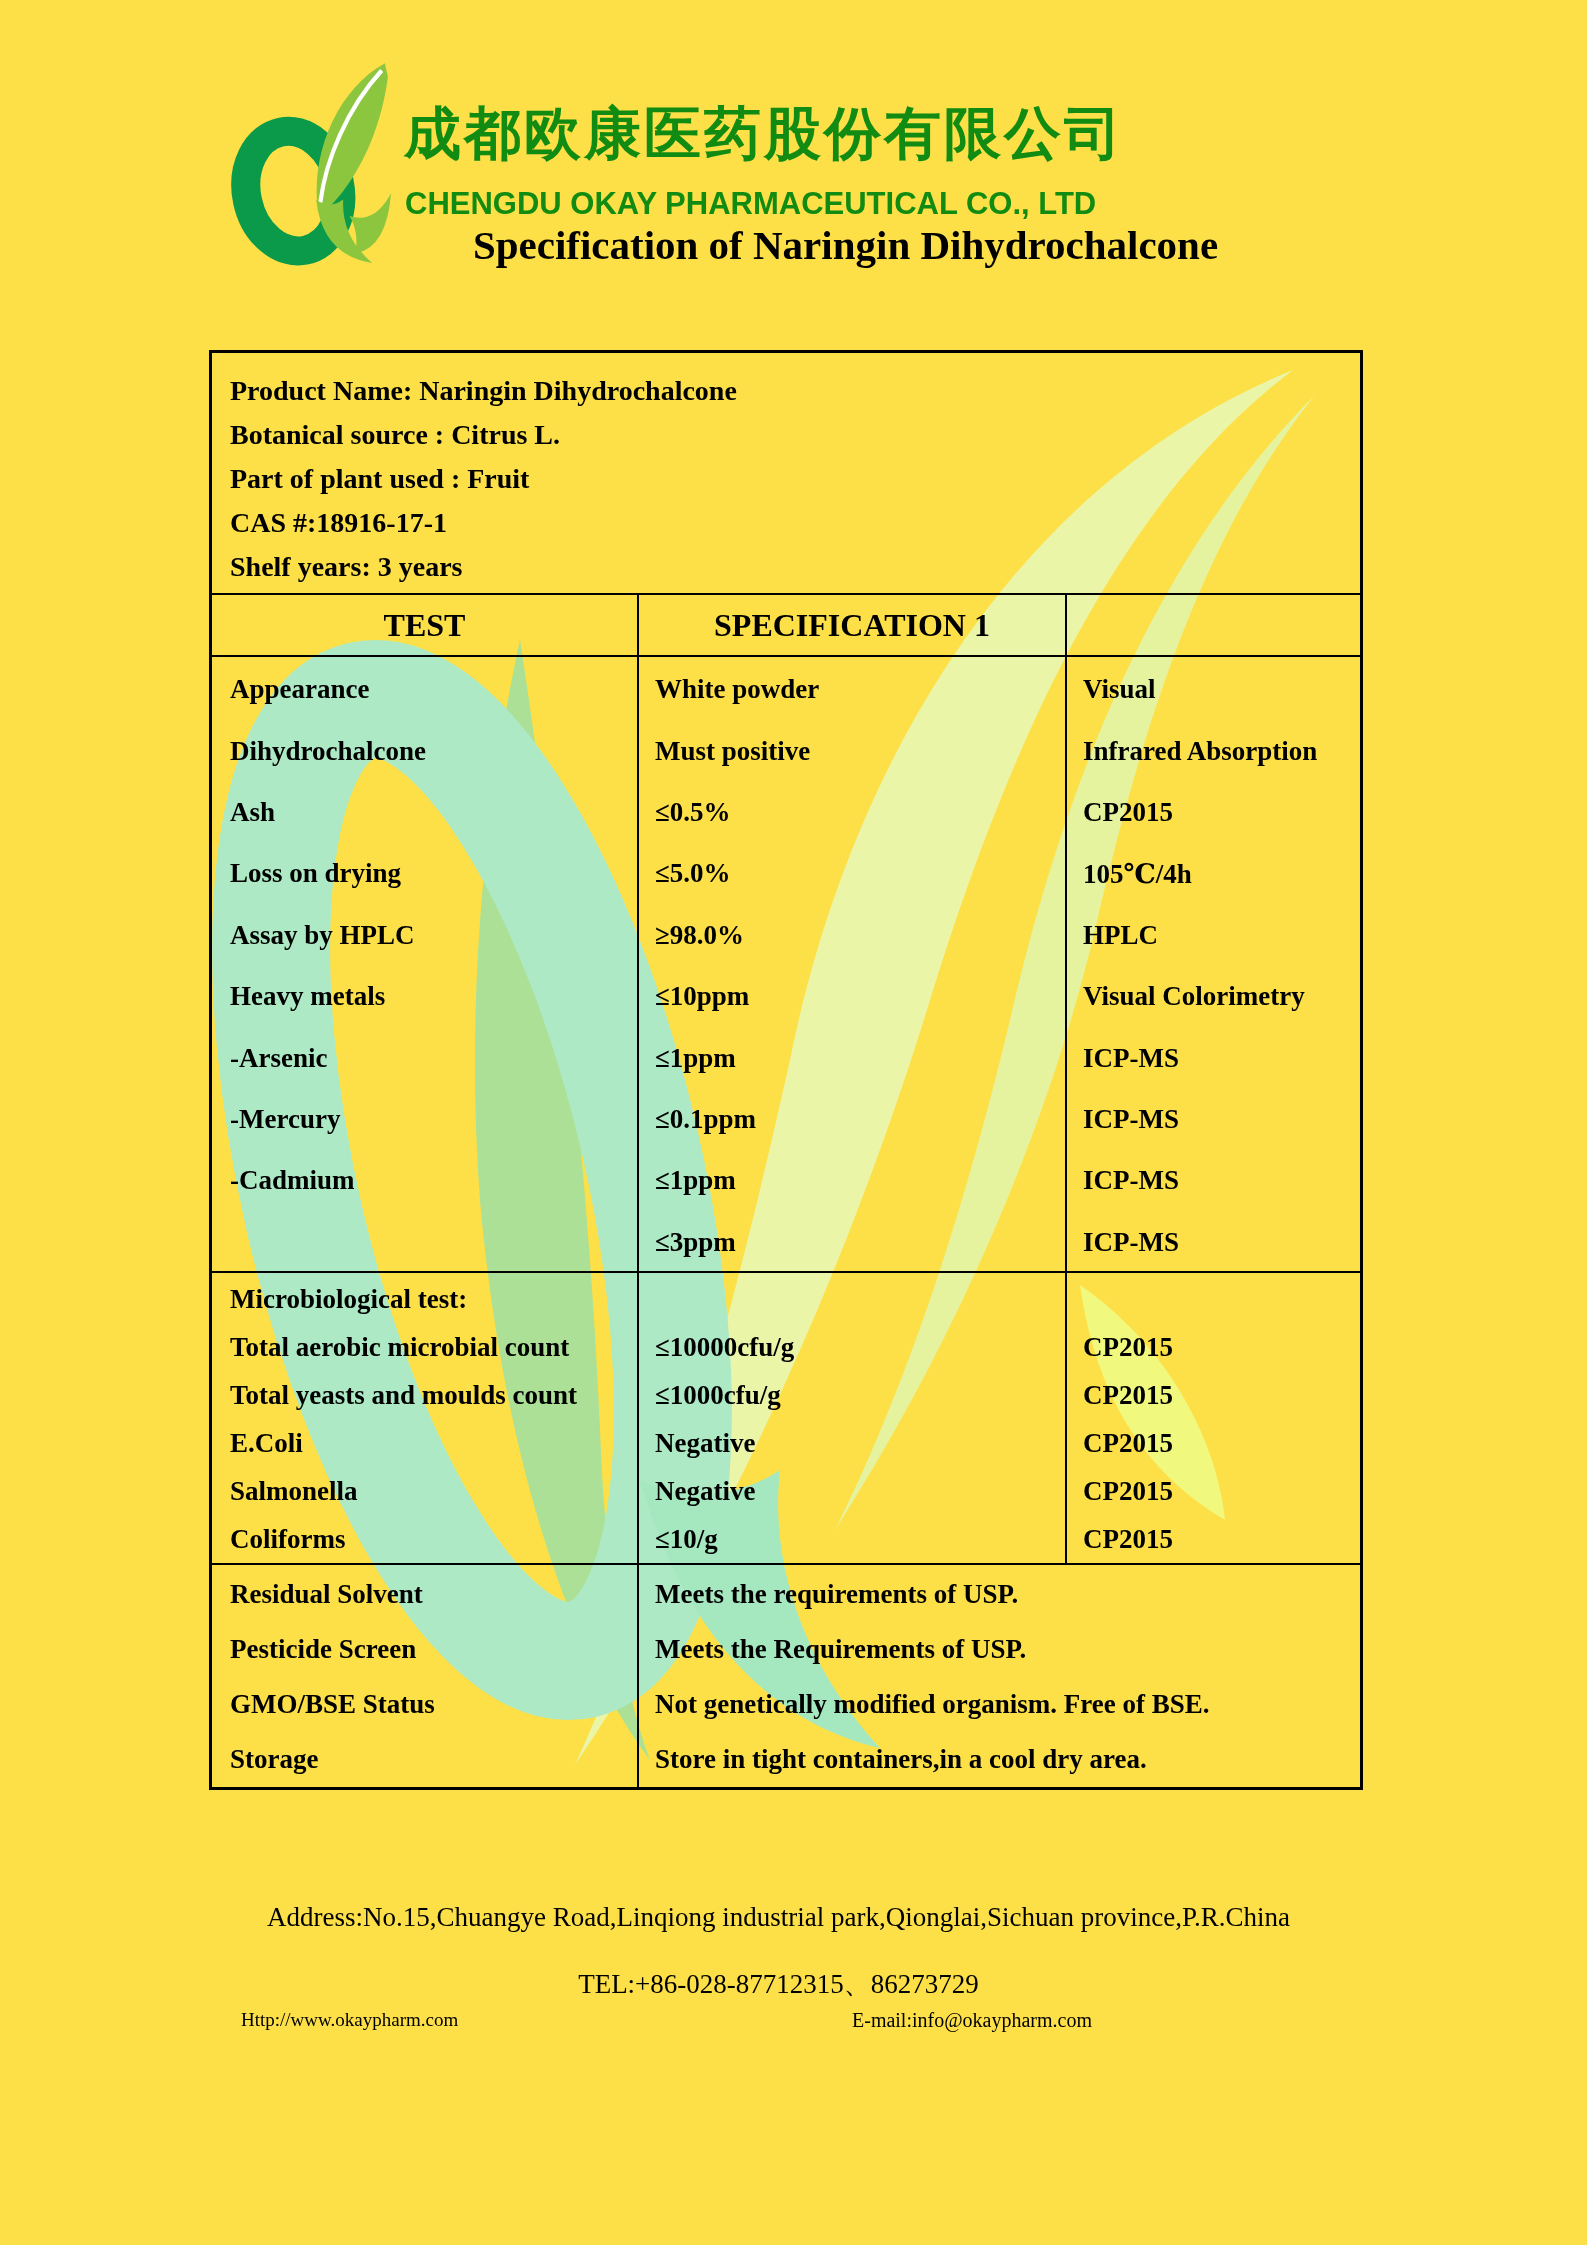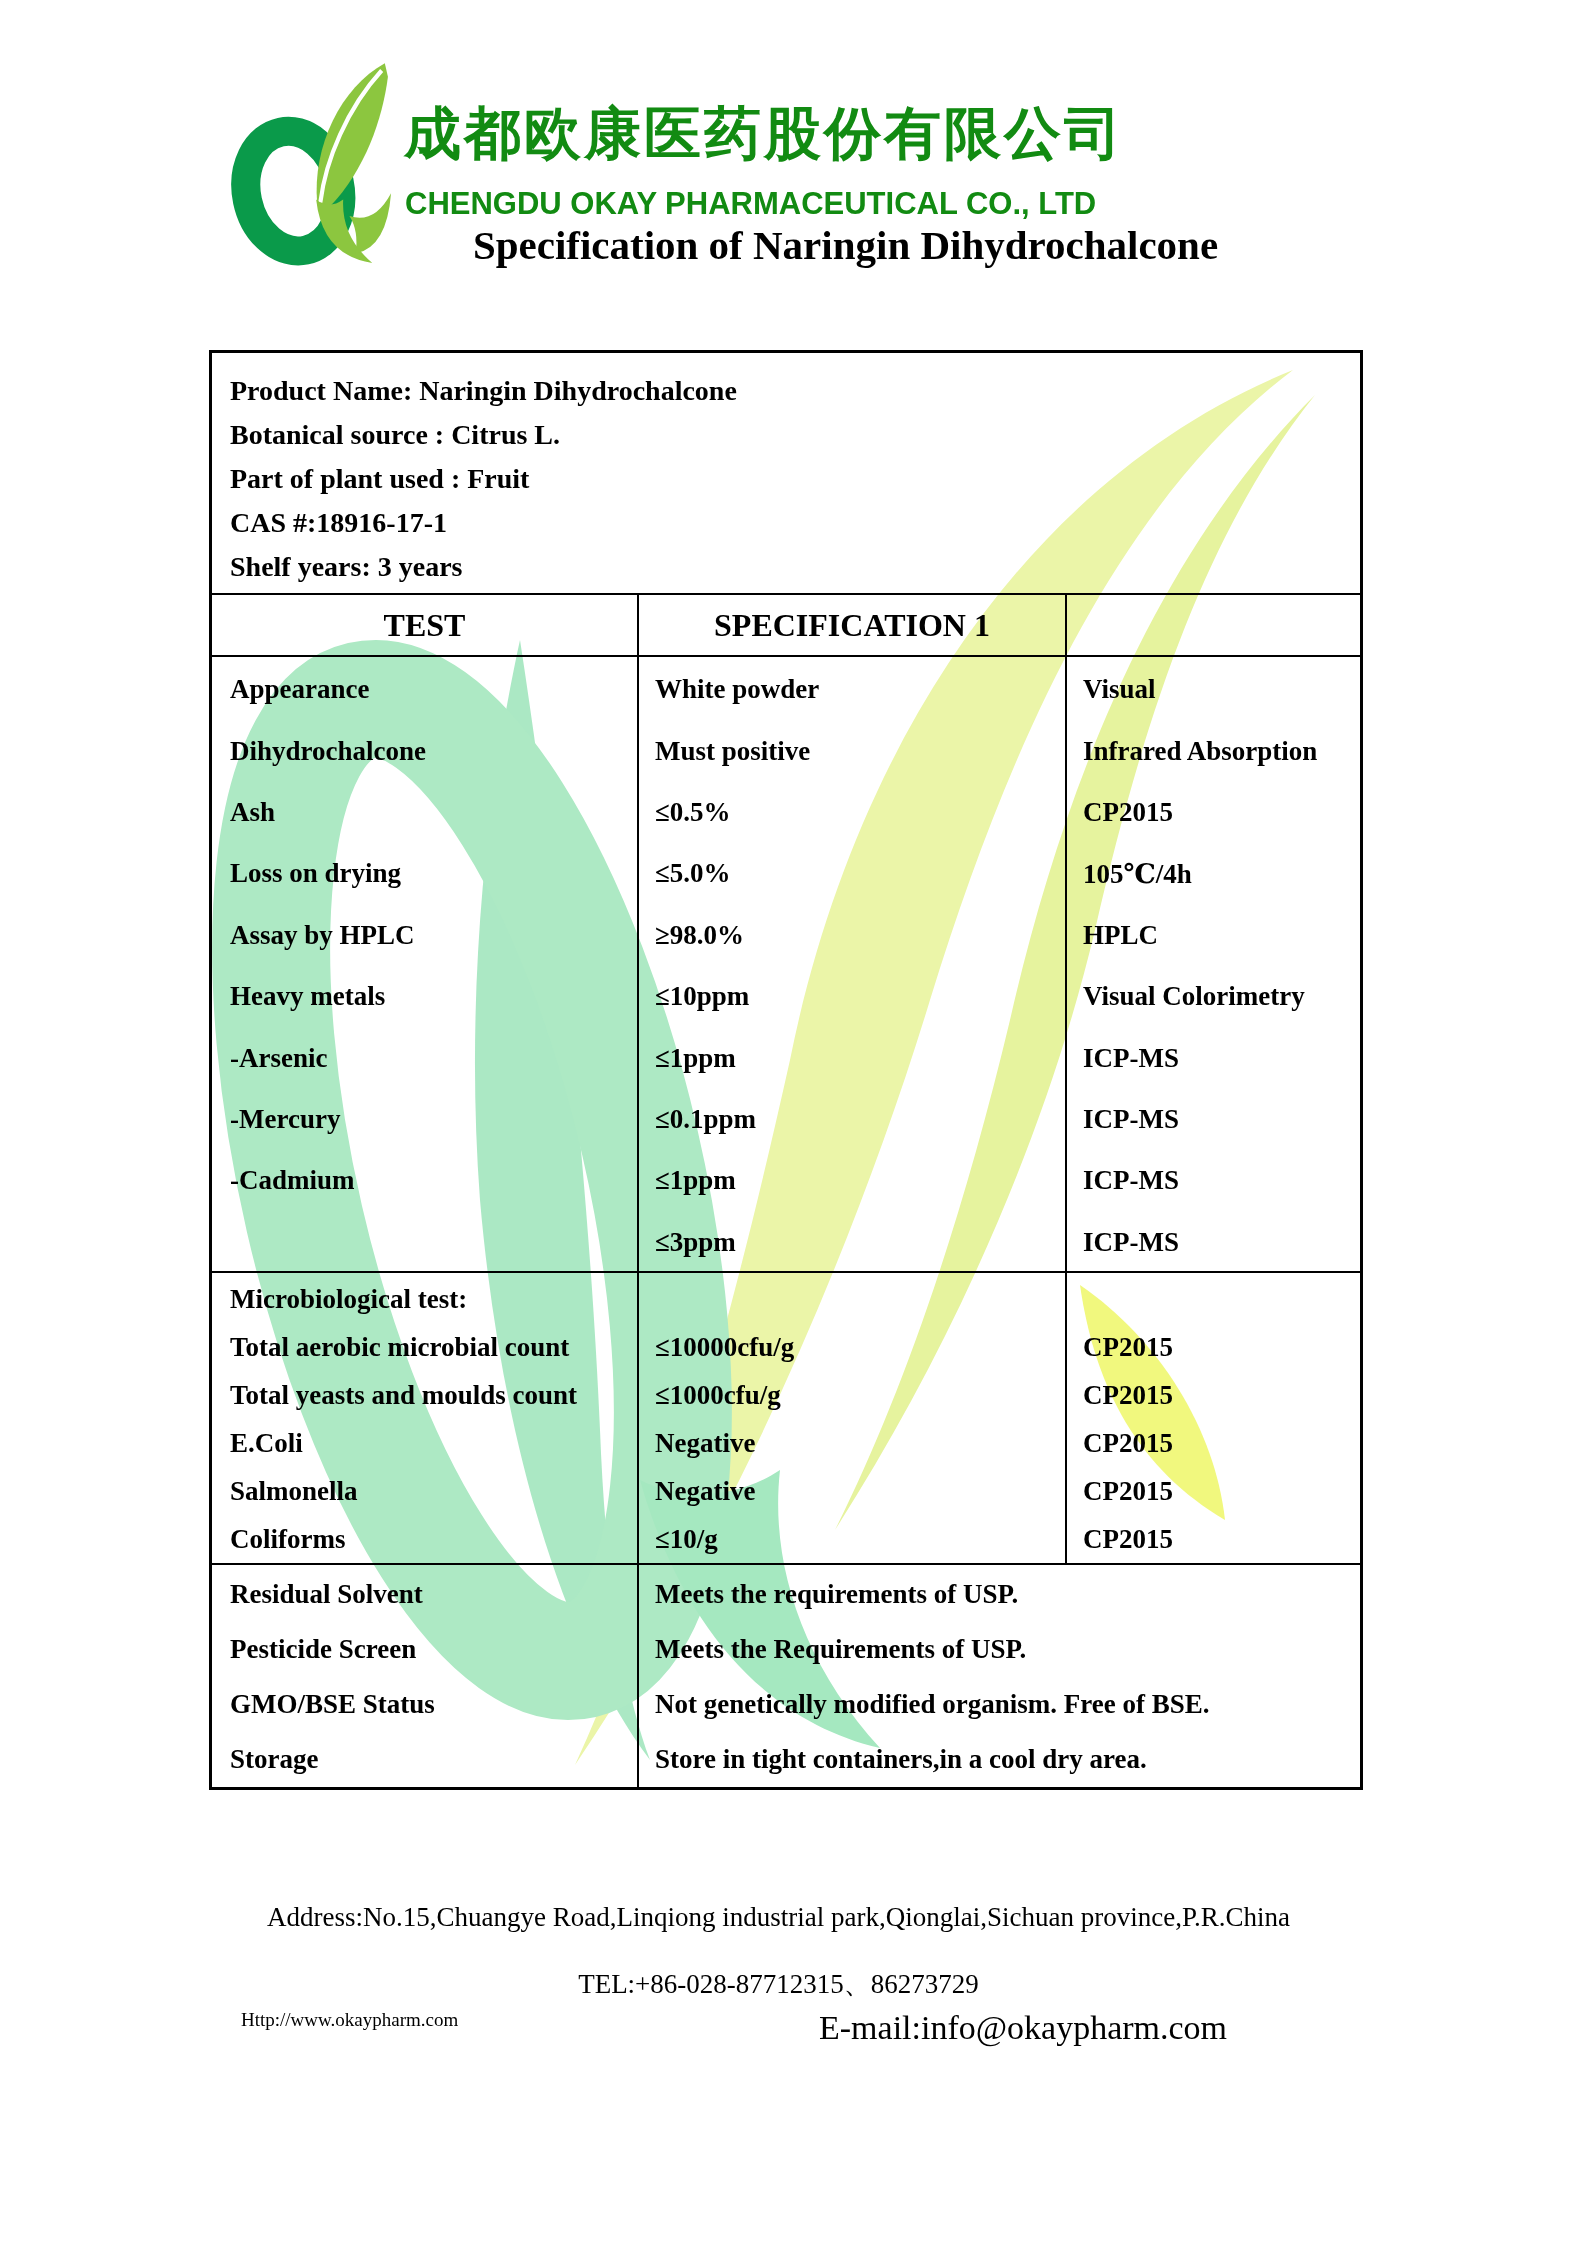--- a/index.html
+++ b/index.html
@@ -1,19 +1,19 @@
 <!DOCTYPE html>
 <html><head>
 <meta charset="utf-8">
 <style>
   html,body{margin:0;padding:0;background:#888;}
   .page{
     position:relative;
     width:1587px;height:2245px;
-    background:#ffffff;
+    background:#fde047;
     overflow:hidden;
     font-family:"Liberation Serif","DejaVu Serif",serif;
     color:#000;
   }
   .watermark{position:absolute;left:0;top:0;z-index:0;pointer-events:none;}
   .content{position:absolute;left:0;top:0;width:100%;height:100%;z-index:1;}
 
   
   .logo{position:absolute;left:218px;top:58px;width:188px;height:208px;}
   .company-cn{
@@ -54,21 +54,21 @@
   .sec2{height:292px;border-bottom:2px solid #000;}
   .sec2 .col p{height:48px;}
   .sec3{height:222px;}
   .sec3 .col p{height:55px;}
   .wide{flex:1;}
 
   
   .addr-line{position:absolute;left:0;right:30px;top:1902px;text-align:center;font-size:27px;}
   .tel-line{position:absolute;left:0;right:30px;top:1966px;text-align:center;font-size:27px;}
   .website{position:absolute;left:241px;top:2009px;font-size:19px;}
-  .email{position:absolute;left:819px;top:2009px;font-size:34px;}
+  .email{position:absolute;left:852px;top:2009px;font-size:20px;}
 </style>
 </head>
 <body>
 
 <div class="page">
 
   <svg class="watermark" width="1587" height="2245" viewBox="0 0 1587 2245">
 
     <path d="M1293 370 C 1020 480, 850 760, 790 1060 C 730 1330, 660 1580, 575 1765
              C 740 1520, 860 1230, 930 1000 C 1010 740, 1120 500, 1293 370 Z" fill="#ebf5a8"></path>

